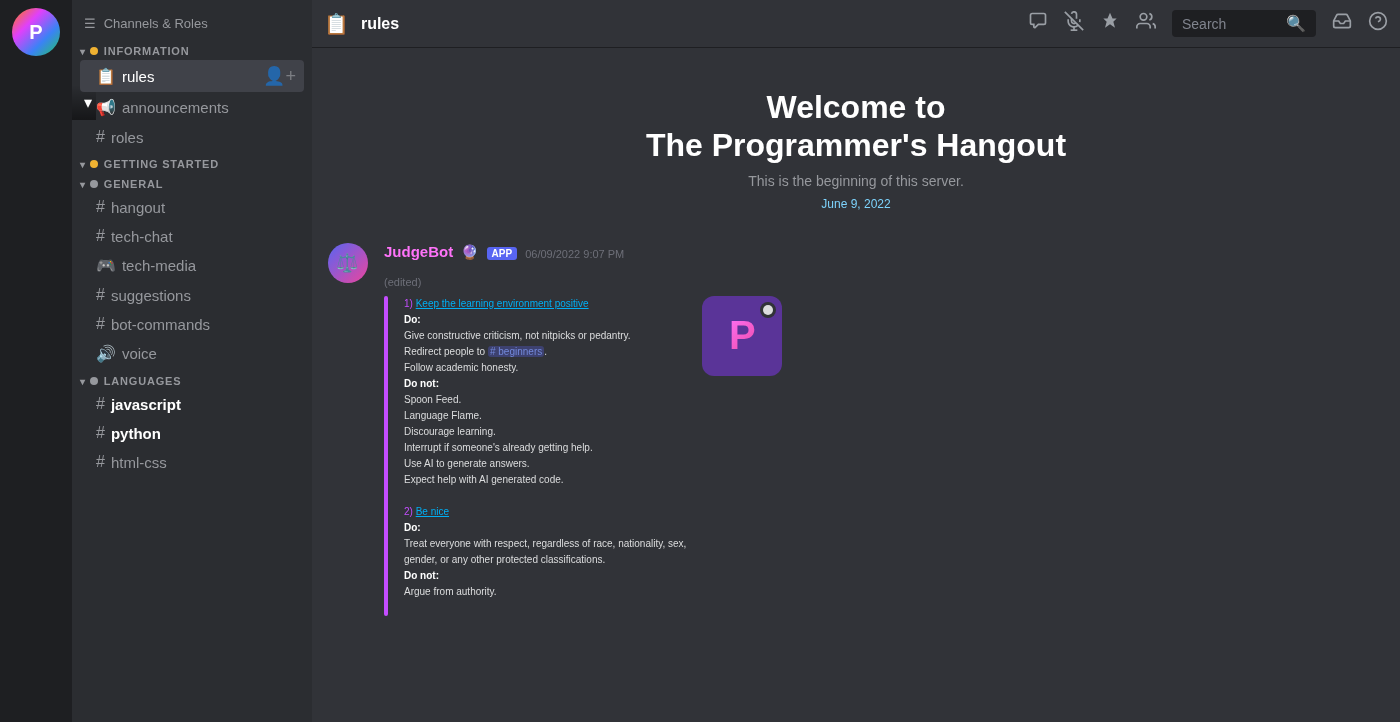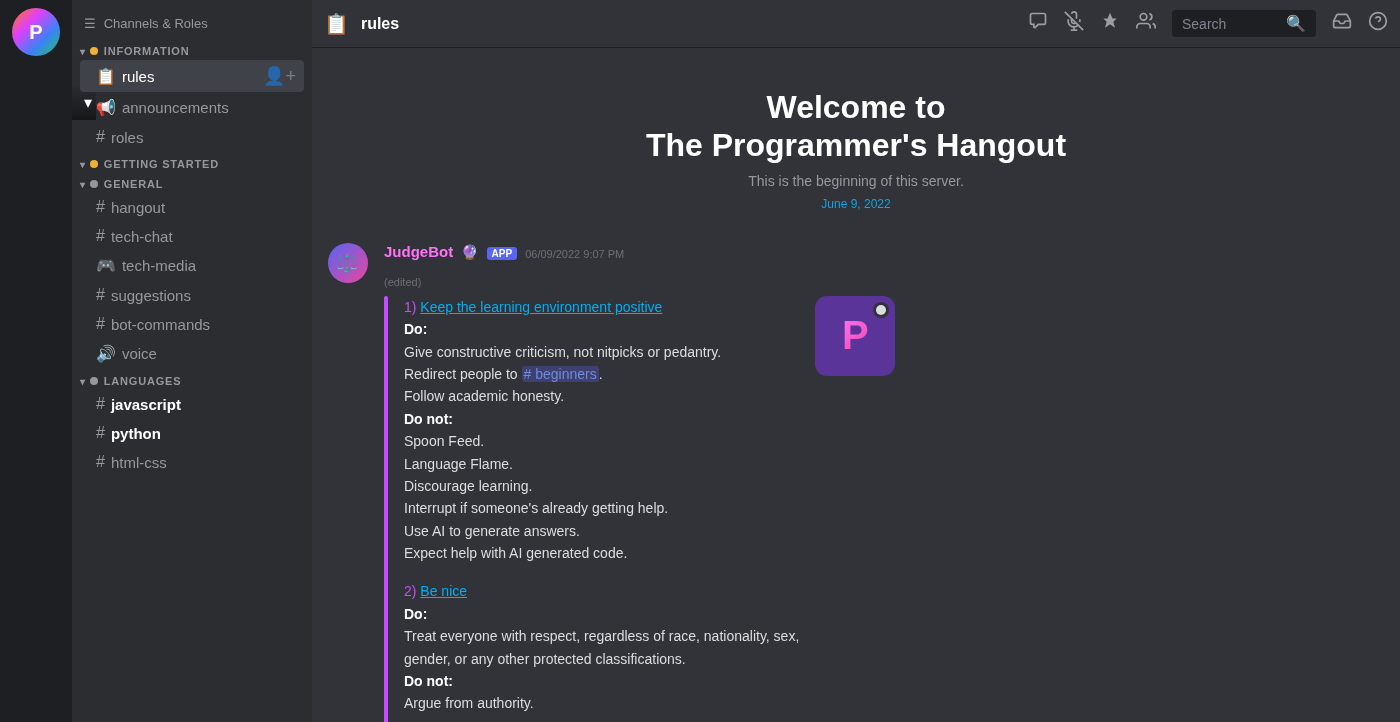--- a/index.html
+++ b/index.html
@@ -239,21 +239,21 @@
       color: #ffffff;
       line-height: 1.2;
     }
     .welcome-subtitle {
       font-size: 14px;
       color: #96989d;
       margin-top: 8px;
     }
     .welcome-date {
       font-size: 12px;
-      color: #0ea5e9;
+      color: #7dd3fc;
       margin-top: 8px;
     }
 
     .message-group {
       display: flex;
       padding: 8px 16px;
       gap: 16px;
       align-items: flex-start;
     }
     .avatar {
@@ -332,21 +332,21 @@
     }
     .rule-link {
       color: #00aff4;
       text-decoration: underline;
       cursor: pointer;
     }
     .rule-number {
       color: #c44dff;
     }
     .rule-bold { font-weight: 700; color: #ffffff; }
-    .rule-line { color: #dcddde; font-size: 14px; line-height: 1.6; }
+    .rule-line { color: #dcddde; font-size: 10px; line-height: 1.6; }
     .channel-mention {
       background: rgba(88, 101, 242, 0.3);
       color: #7289da;
       padding: 0 2px;
       border-radius: 3px;
       cursor: pointer;
     }
 
     .server-logo {
       width: 80px;

